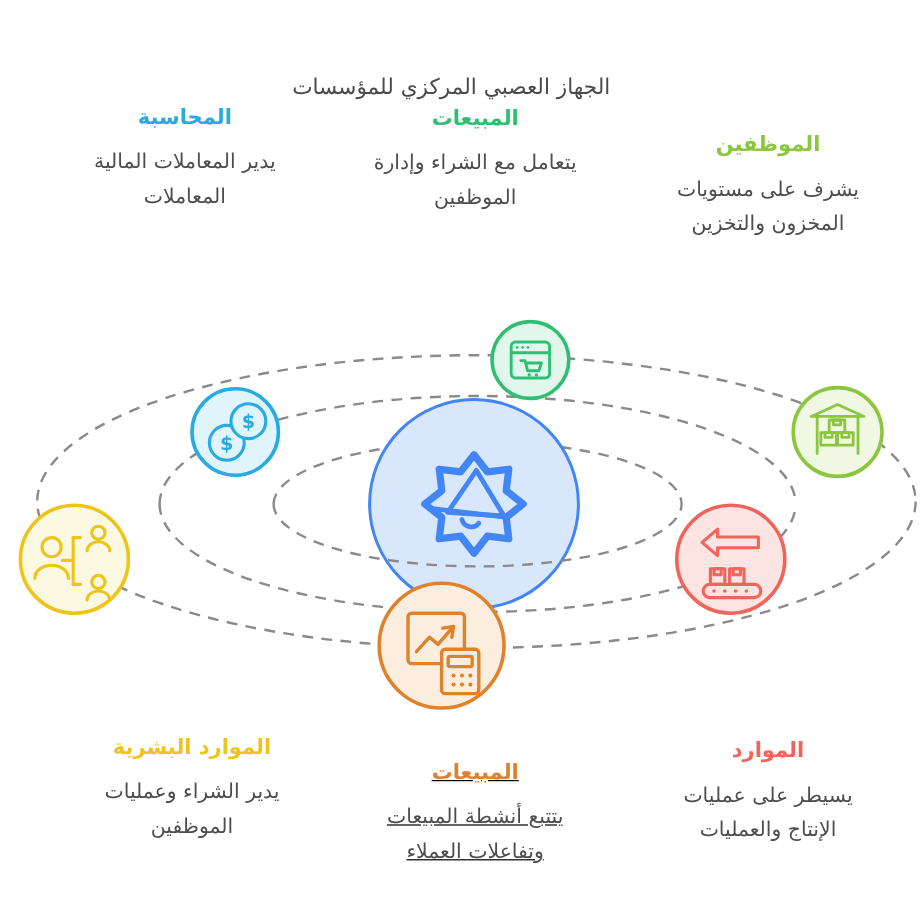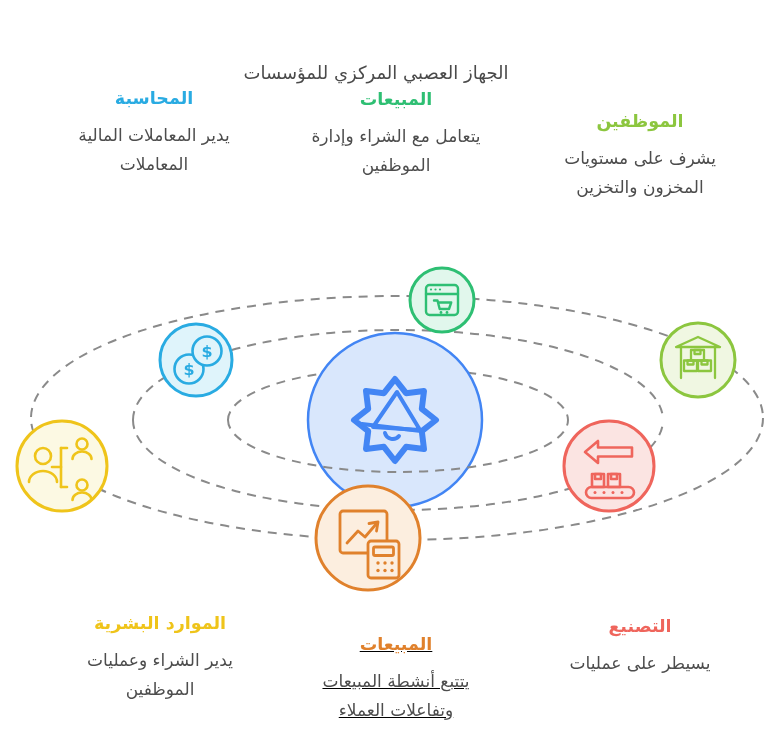--- a/index.html
+++ b/index.html
@@ -54,22 +54,23 @@
     <h3 style="color: rgb(239, 196, 26);">الموارد البشرية</h3>
     <div class="desc">يدير الشراء وعمليات</div>
     <div class="desc">الموظفين</div>
   </div>
   <div class="module pos-sales">
     <h3 style="color: rgb(224, 129, 44);">المبيعات</h3>
     <div class="desc">يتتبع أنشطة المبيعات</div>
     <div class="desc">وتفاعلات العملاء</div>
   </div>
   <div class="module pos-manufacturing">
-    <h3 style="color: rgb(239, 101, 92);">التصنيع</h3>
+    <h3 style="color: rgb(239, 101, 92);">الموارد</h3>
     <div class="desc">يسيطر على عمليات</div>
+    <div class="desc">الإنتاج والعمليات</div>
   </div>
 
   <svg id="orbits" width="768" height="750" viewBox="0 0 768 750">
 
     <g fill="none" stroke-width="2" stroke-dasharray="9 7" stroke="#8A8A8A">
       <path d="M 228 420 A 170 52 0 0 1 568 420"></path>
       <path d="M 133 420 A 265 90 0 0 1 663 420"></path>
       <ellipse cx="397" cy="418" rx="366" ry="122"></ellipse>
     </g>
 

